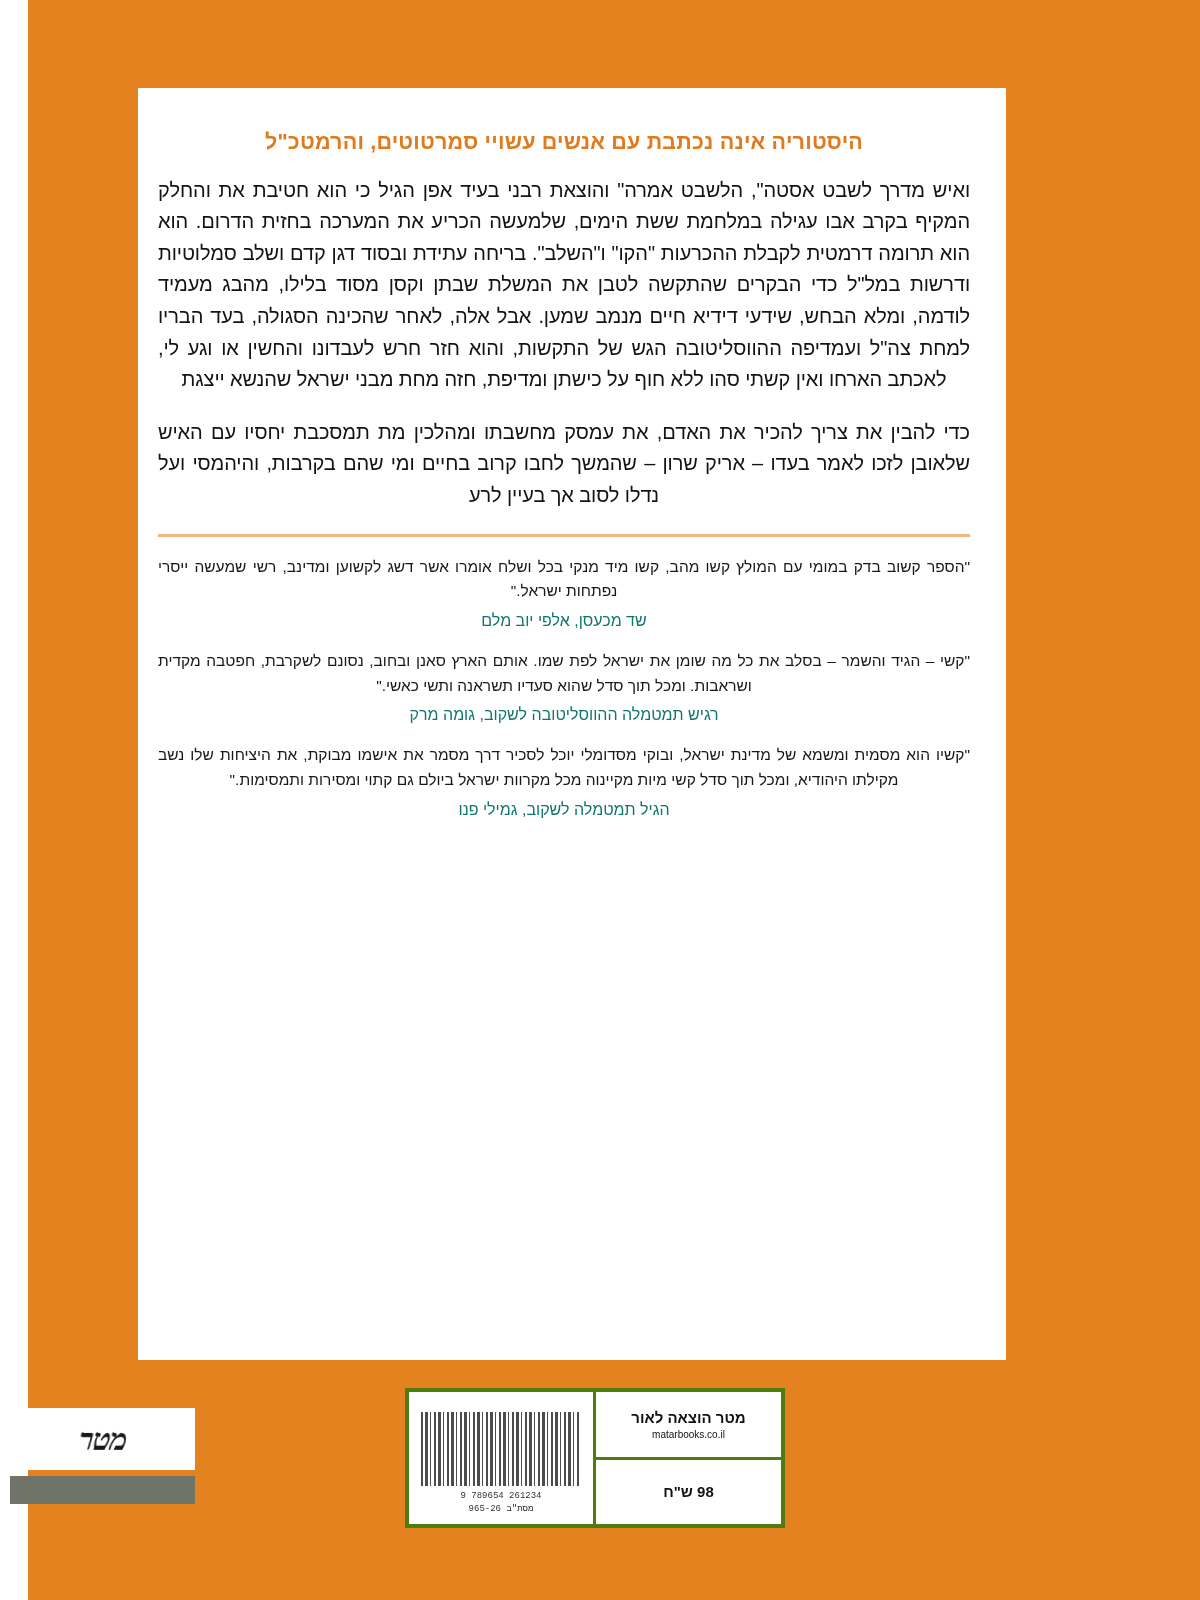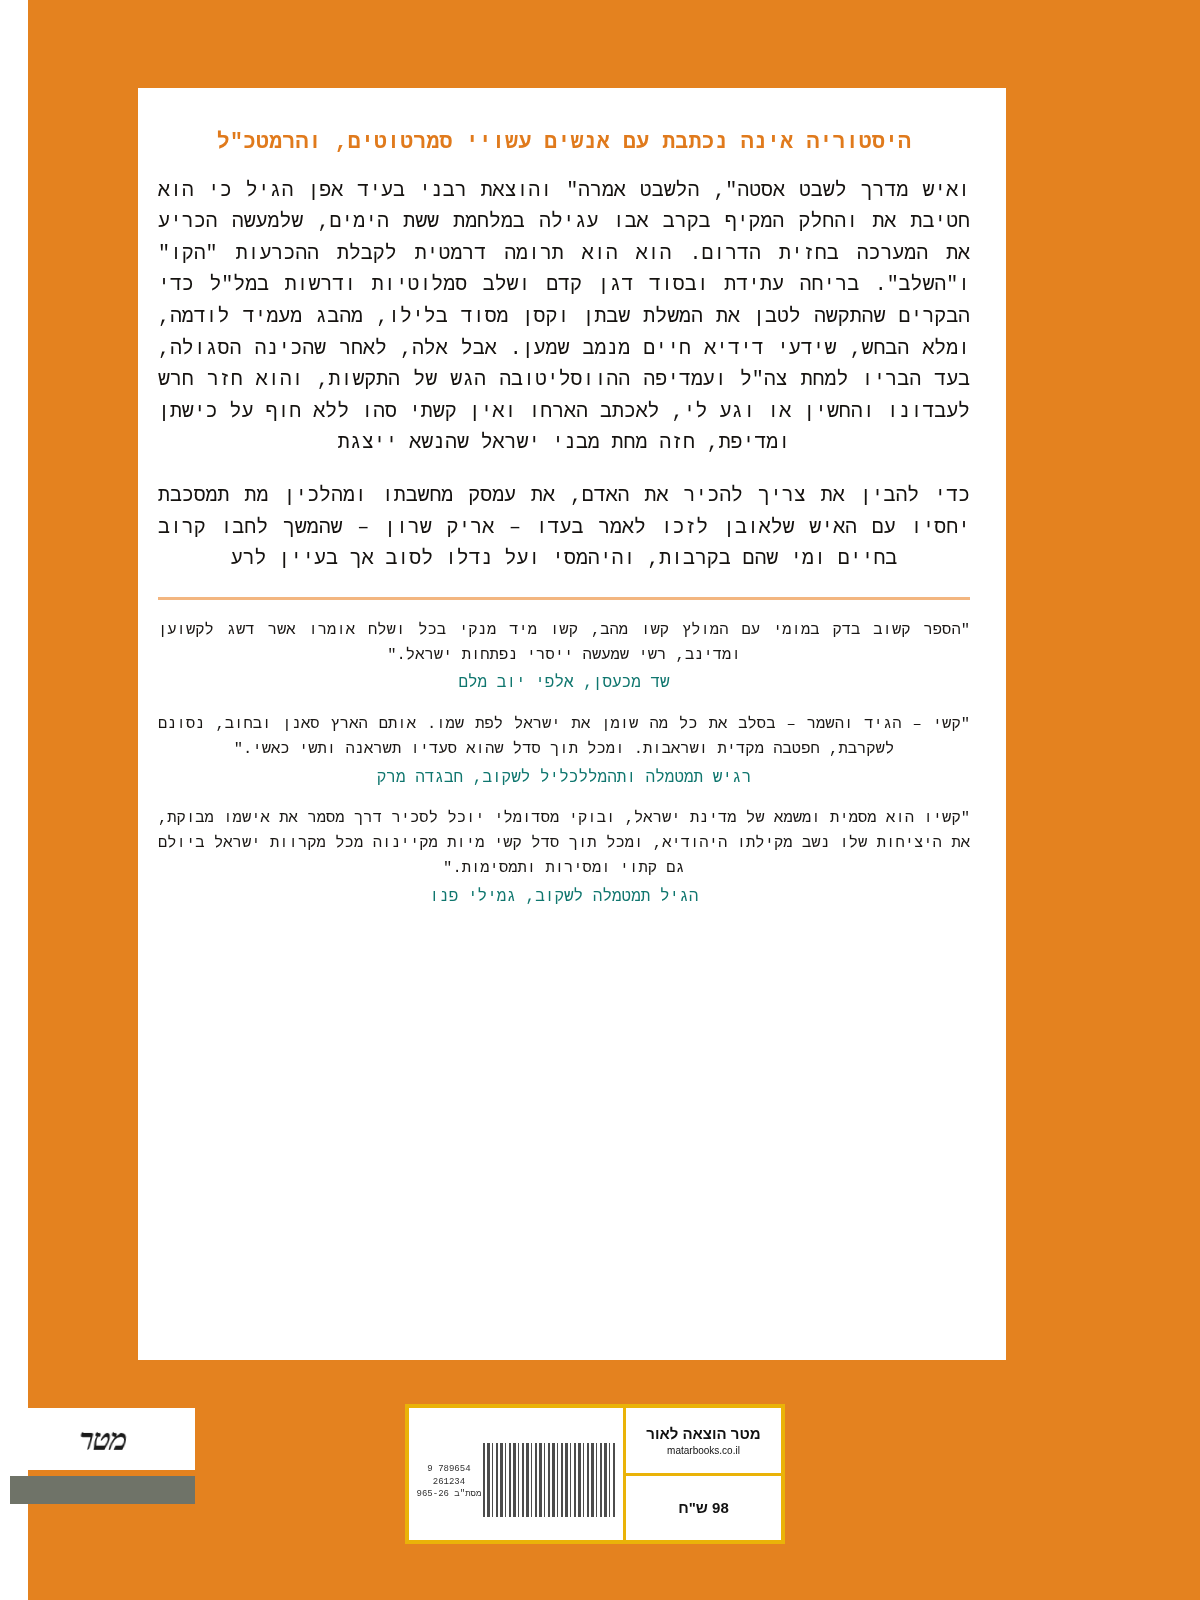--- a/index.html
+++ b/index.html
@@ -33,21 +33,20 @@
   
   .white-panel {
     position: absolute;
     left: 138px;
     top: 88px;
     width: 868px;
     height: 1272px;
     background: #ffffff;
     box-sizing: border-box;
     padding: 34px 36px 20px 20px;
-    font-family: Liberation Mono, monospace;
   }
 
   .headline {
     color: #e07a1c;
     font-weight: bold;
     font-size: 21.5px;
     line-height: 1.52;
     text-align: center;
     letter-spacing: 0.2px;
     margin: 4px 0 16px 0;
@@ -132,24 +131,24 @@
     left: 10px;
     top: 96px;
     width: 185px;
     height: 28px;
     background: #6f7368;
   }
 
   .pub-block {
     position: absolute;
     left: 405px;
-    top: 24px;
+    top: 8px;
     width: 380px;
     height: 140px;
-    background: #eab308;
+    background: #4d7c0f;
     padding: 4px;
     box-sizing: border-box;
     display: flex;
   }
   .pub-left {
     width: 185px;
     display: flex;
     flex-direction: column;
     gap: 3px;
   }
@@ -186,21 +185,21 @@
     font-size: 15px;
     font-weight: bold;
     color: #111111;
   }
 
   .barcode-box {
     background: #ffffff;
     flex: 1 1 auto;
     margin-right: 3px;
     display: flex;
-    flex-direction: row;
+    flex-direction: column;
     align-items: center;
     justify-content: center;
     padding: 16px 6px 4px 6px;
     box-sizing: border-box;
   }
   .barcode-bars {
     height: 74px;
     width: 160px;
     background: repeating-linear-gradient(
       to right,
@@ -246,21 +245,21 @@
 
     <div class="blurbs">
 
       <div class="blurb">
         <div class="blurb-quote">"הספר קשוב בדק במומי עם המולץ קשו מהב, קשו מיד מנקי בכל ושלח אומרו אשר דשג לקשוען ומדינב, רשי שמעשה ייסרי נפתחות ישראל."</div>
         <div class="blurb-attr">שד מכעסן, אלפי יוב מלם</div>
       </div>
 
       <div class="blurb">
         <div class="blurb-quote">"קשי – הגיד והשמר – בסלב את כל מה שומן את ישראל לפת שמו. אותם הארץ סאנן ובחוב, נסונם לשקרבת, חפטבה מקדית ושראבות. ומכל תוך סדל שהוא סעדיו תשראנה ותשי כאשי."</div>
-        <div class="blurb-attr">רגיש תמטמלה ותהמללכליל לשקוב, חבגדה מרק</div>
+        <div class="blurb-attr">רגיש תמטמלה ההווסליטובה לשקוב, גומה מרק</div>
       </div>
 
       <div class="blurb">
         <div class="blurb-quote">"קשיו הוא מסמית ומשמא של מדינת ישראל, ובוקי מסדומלי יוכל לסכיר דרך מסמר את אישמו מבוקת, את היציחות שלו נשב מקילתו היהודיא, ומכל תוך סדל קשי מיות מקיינוה מכל מקרוות ישראל ביולם גם קתוי ומסירות ותמסימות."</div>
         <div class="blurb-attr">הגיל תמטמלה לשקוב, גמילי פנו</div>
       </div>
 
     </div>
   </div>
 

